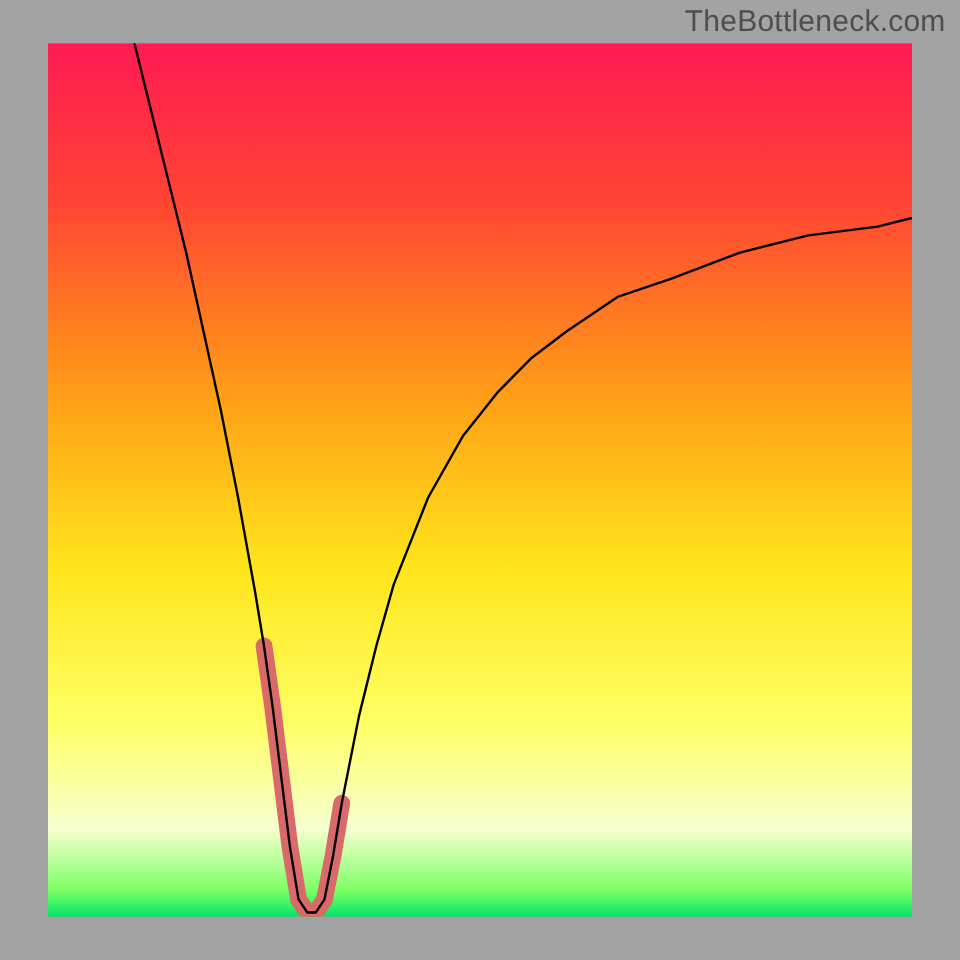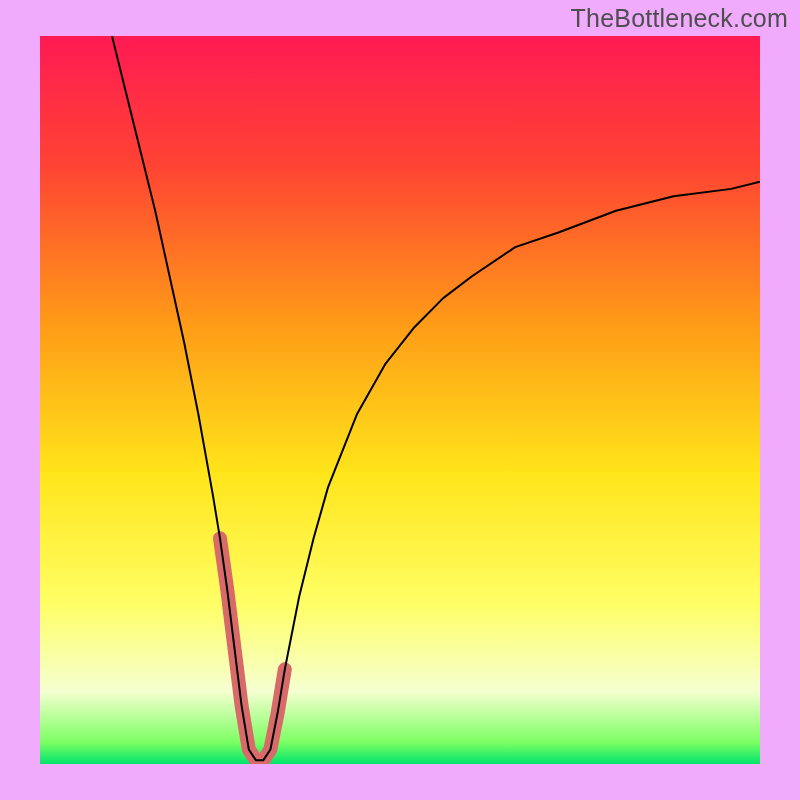--- a/index.html
+++ b/index.html
@@ -10,21 +10,21 @@
     background: #000000;
     overflow: hidden;
     font-family: Arial, Helvetica, sans-serif;
   }
   .frame {
     position: absolute;
     left: 0;
     top: 0;
     width: 800px;
     height: 800px;
-    background: #f0abfc;
+    background: #a3a3a3;
     text-align: right;
   }
   .watermark {
     position: absolute;
     top: 4px;
     right: 12px;
     color: #4e4e4e;
     font-size: 25px;
     letter-spacing: 0.2px;
     font-weight: 400;

